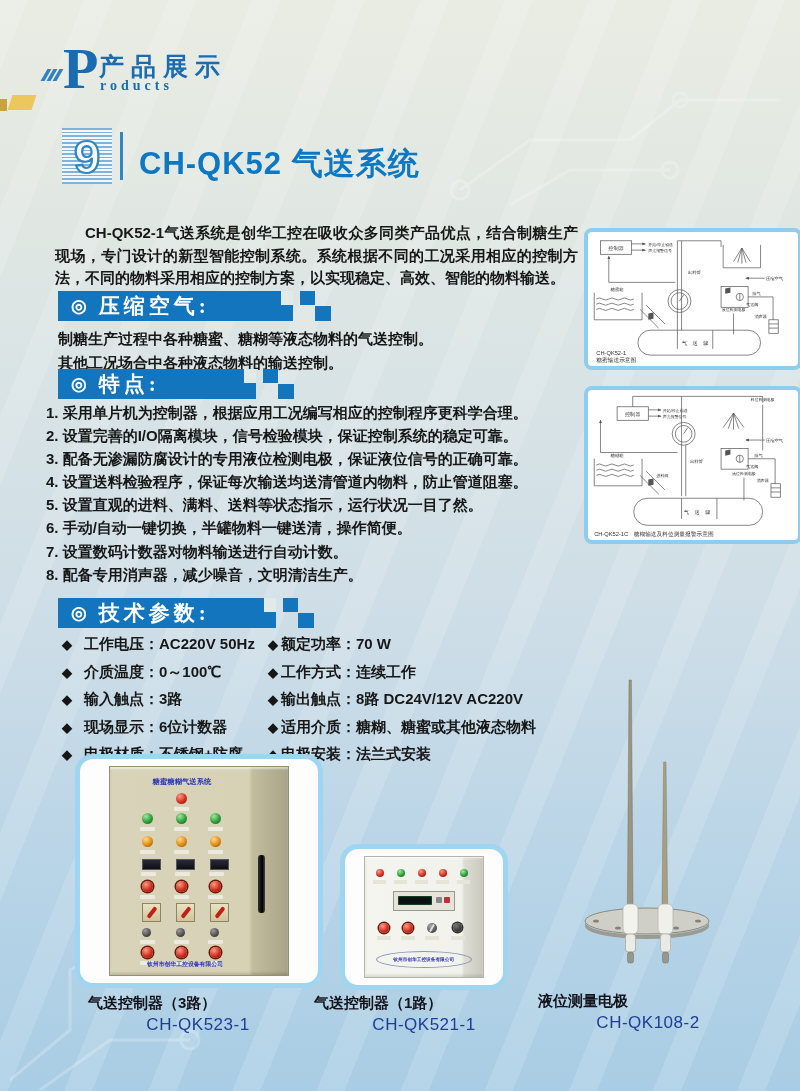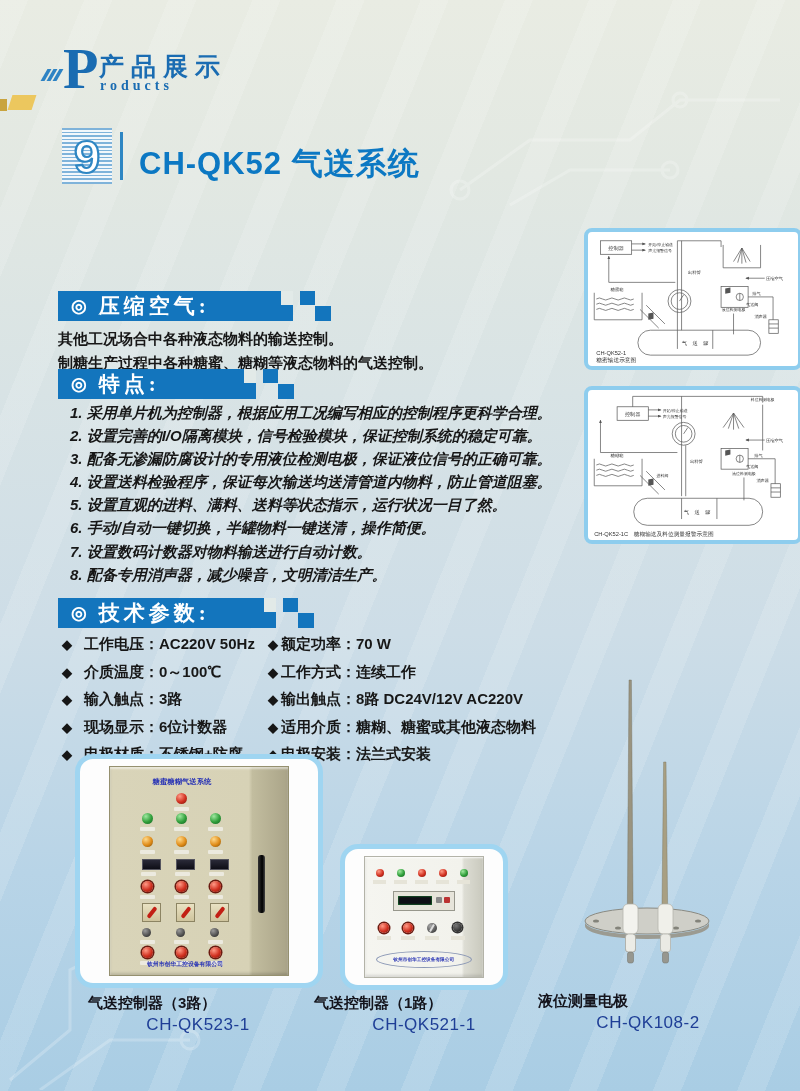--- a/index.html
+++ b/index.html
@@ -37,21 +37,21 @@
 
   
   .sec-bar{position:absolute;height:30px;background:#1375bd;color:#fff;display:flex;align-items:center;
     padding-left:13px;font-family:"Liberation Serif",serif;font-weight:bold;font-size:21px;letter-spacing:4px;}
   .sec-bar .ring{font-size:18px;letter-spacing:0;margin-right:12px;}
   .sec-bar .notch{position:absolute;right:0;top:0;width:12px;height:14px;background:#e2eae8;}
   .sec-bar .px-a{position:absolute;top:0;right:-22px;width:15px;height:14px;background:#1375bd;}
   .sec-bar .px-b{position:absolute;bottom:0;right:-38px;width:16px;height:15px;background:#1375bd;}
 
   .scope-lines{position:absolute;left:58px;top:327px;font-size:15px;font-weight:600;color:#171717;line-height:24px;}
-  .feat-list{position:absolute;left:70px;top:401px;width:525px;font-size:15px;font-weight:600;color:#171717;line-height:23.1px;font-style:italic;}
+  .feat-list{position:absolute;left:46px;top:401px;width:525px;font-size:15px;font-weight:600;color:#171717;line-height:23.1px;}
 
   .param-col{position:absolute;top:631px;font-size:15px;font-weight:600;color:#171717;line-height:26.5px;}
   .param-col .row{display:flex;align-items:baseline;}
   .param-col .dia{font-size:13px;margin-right:12px;color:#161616;}
   .param-col.right .dia{margin-right:3px;}
 
   
   .diag{position:absolute;background:#fff;border:4px solid #8ecdee;border-radius:8px;}
   .diag svg{display:block;}
   .diag text{fill:#333;}
@@ -155,31 +155,32 @@
   <div class="p-letter">P</div>
   <div class="logo-cn">产品展示</div>
   <div class="logo-en">roducts</div>
 
   <div class="badge">
       <span>9</span>
     </div>
   <div class="badge-sep"></div>
   <div class="page-title">CH-QK52 气送系统</div>
 
+  <div class="intro">CH-QK52-1气送系统是创华工控在吸收众多同类产品优点，结合制糖生产现场，专门设计的新型智能控制系统。系统根据不同的工况采用相应的控制方法，不同的物料采用相应的控制方案，以实现稳定、高效、智能的物料输送。</div>
 
   <div class="sec-bar" style="left:58px;top:291px;width:222px;">
     <span class="ring">◎</span>
     <span>压缩空气:</span>
     <span class="notch"></span>
     <span class="px-a"></span>
     <span class="px-b"></span>
   </div>
   <div class="scope-lines">
+    <div>制糖生产过程中各种糖蜜、糖糊等液态物料的气送控制。</div>
     <div>其他工况场合中各种液态物料的输送控制。</div>
-    <div>制糖生产过程中各种糖蜜、糖糊等液态物料的气送控制。</div>
   </div>
 
   <div class="sec-bar" style="left:58px;top:369px;width:185px;">
     <span class="ring">◎</span>
     <span>特点:</span>
     <span class="notch"></span>
     <span class="px-a"></span>
     <span class="px-b"></span>
   </div>
   <div class="feat-list">

